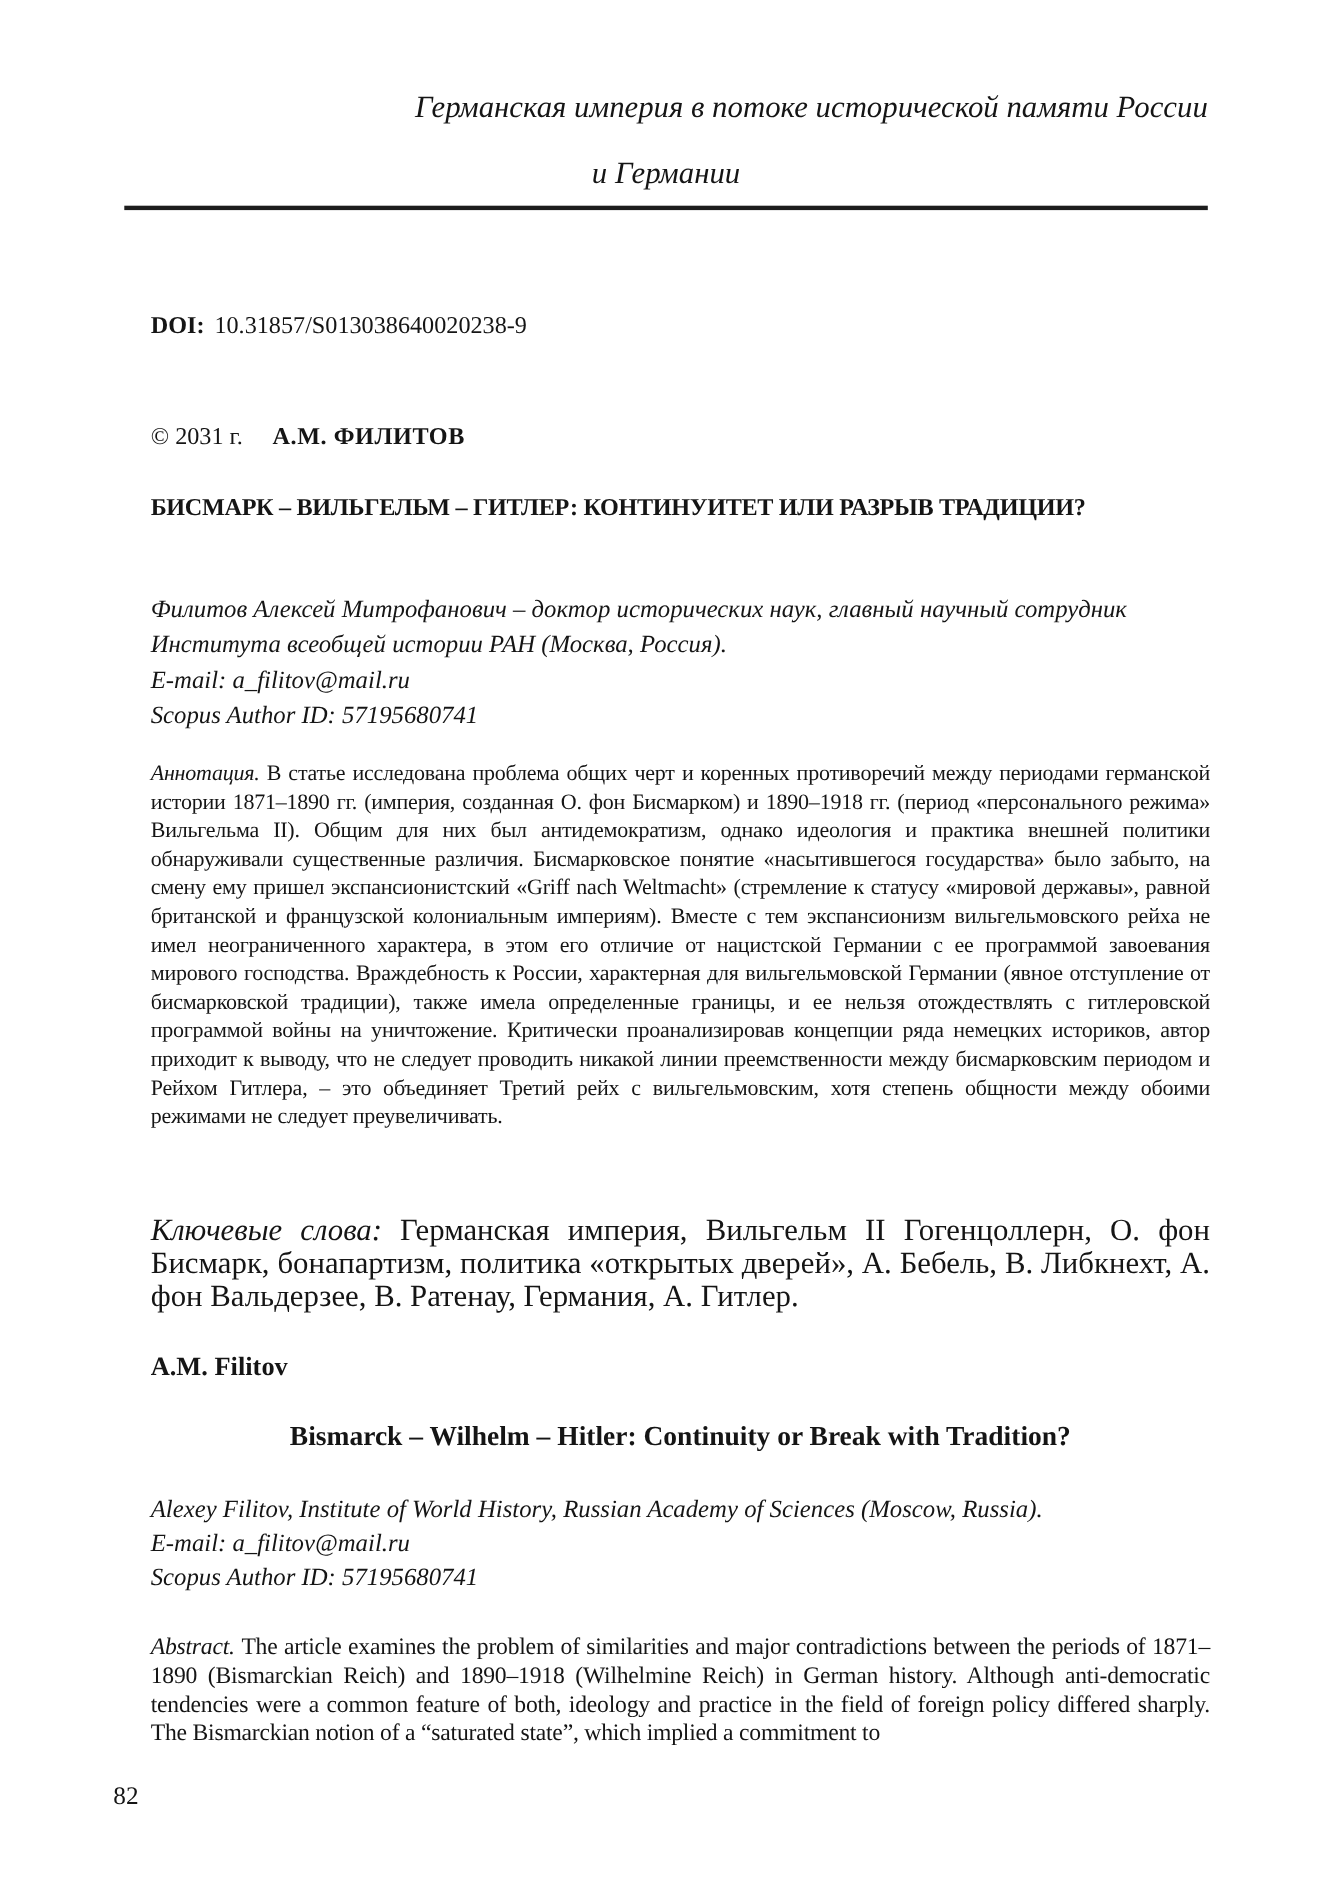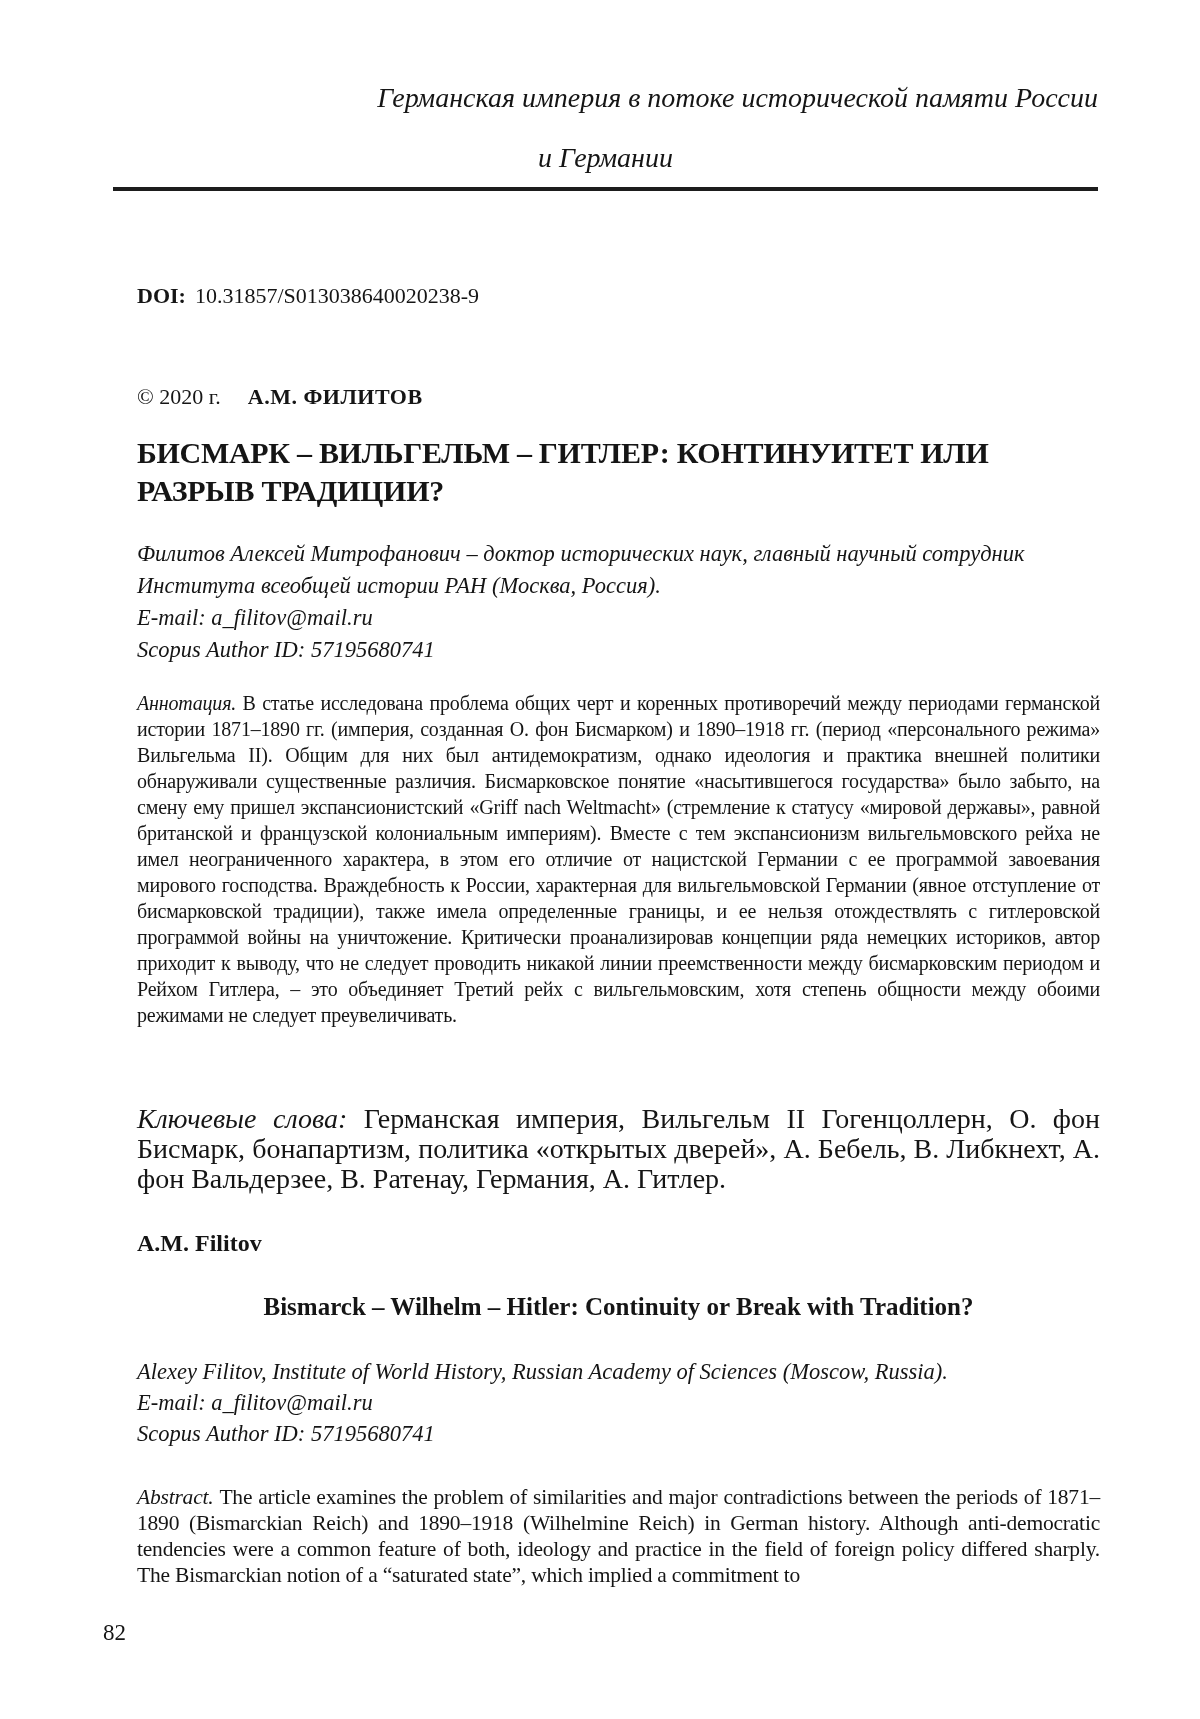--- a/index.html
+++ b/index.html
@@ -23,21 +23,21 @@
   
   .doi { left:137px; top:283px; font-size:22px; }
   .doi .lbl { font-weight:bold; }
   .doi .val { margin-left:9px; }
 
   
   .copyright { left:137px; top:384px; font-size:22px; }
   .copyright .author { font-weight:bold; margin-left:27px; letter-spacing:0.5px; }
 
   
-  .title-ru { left:137px; top:434px; width:963px; font-weight:bold; font-size:30px; line-height:38px; letter-spacing:-0.3px; }
+  .title-ru { left:137px; top:434px; width:963px; font-weight:bold; font-size:22px; line-height:54px; letter-spacing:-0.3px; }
 
   
   .author-ru { left:137px; top:538px; width:963px; font-style:italic; font-size:22.5px; line-height:32px; }
   .author-ru .name { font-weight:normal; }
 
   
   .abstract-ru { left:137px; top:690px; width:963px; font-size:20px; line-height:26px; text-align:justify; letter-spacing:-0.2px; }
   .abstract-ru .lbl { font-style:italic; }
 
   
@@ -61,21 +61,21 @@
   <div class="line1">Германская империя в потоке исторической памяти России</div>
   <div class="line2">и Германии</div>
 </div>
 <div class="abs head-rule"></div>
 
 <div class="abs doi">
   <span class="lbl">DOI:</span><span class="val">10.31857/S013038640020238-9</span>
 </div>
 
 <div class="abs copyright">
-  <span>© 2020 г.</span><span class="author">А.М. ФИЛИТОВ</span>
+  <span>© 2031 г.</span><span class="author">А.М. ФИЛИТОВ</span>
 </div>
 
 <div class="abs title-ru">БИСМАРК – ВИЛЬГЕЛЬМ – ГИТЛЕР: КОНТИНУИТЕТ ИЛИ РАЗРЫВ ТРАДИЦИИ?</div>
 
 <div class="abs author-ru">
   <div><span class="name">Филитов Алексей Митрофанович</span><span> – доктор исторических наук, главный научный сотрудник Института всеобщей истории РАН (Москва, Россия).</span></div>
   <div>E-mail: a_filitov@mail.ru</div>
   <div>Scopus Author ID: 57195680741</div>
 </div>
 

